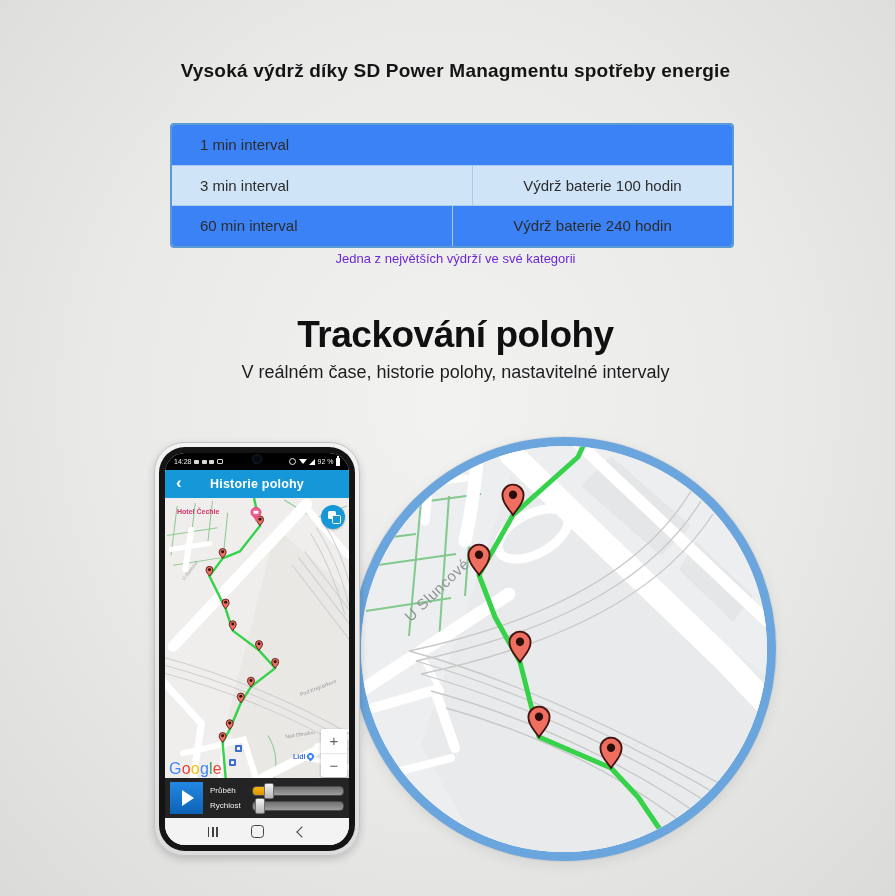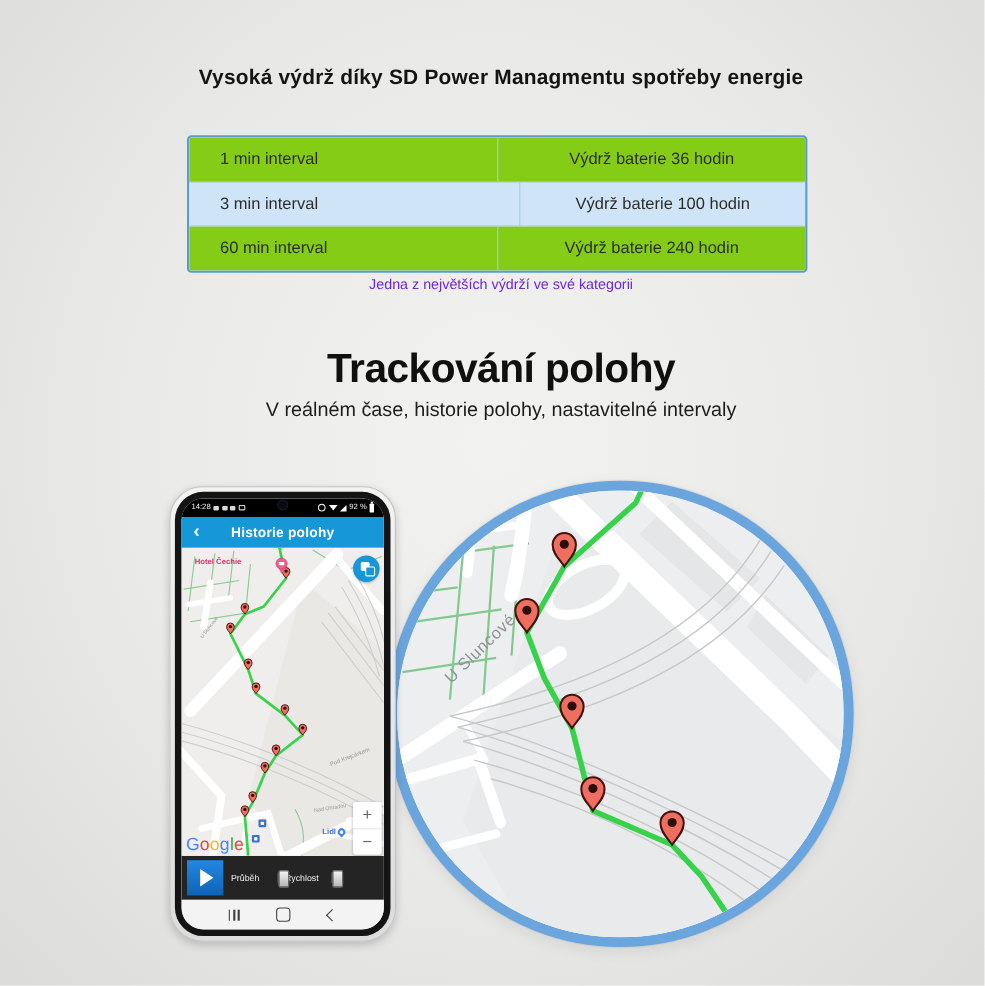--- a/index.html
+++ b/index.html
@@ -6,21 +6,21 @@
   body{width:895px;height:896px;overflow:hidden;
        font-family:"Liberation Sans","DejaVu Sans",sans-serif;
        background:radial-gradient(ellipse at 50% 45%, #f2f2f1 0%, #e9e9e8 55%, #dbdbda 100%);}
   .page{position:relative;width:895px;height:896px;padding-left:16px;}
 
   
   .main-heading{position:absolute;left:0;top:60px;width:100%;text-align:center;
     font-size:19px;font-weight:bold;color:#141414;letter-spacing:.2px;}
   .battery-table{position:absolute;left:170px;top:123px;width:560px;
     border:2px solid var(--accent-blue,#5b9bd5);border-radius:4px;background:#fff;overflow:hidden;}
-  .t-row{display:flex;height:39.5px;border-bottom:1px solid #a9cbe9;background:#84cc16;}
+  .t-row{display:flex;height:39.5px;border-bottom:1px solid #a9cbe9;background:#3b82f6;}
   .t-row:last-child{border-bottom:none;}
   .t-row.highlight{background:var(--row-highlight,#cfe5f7);gap:38px;}
   .t-cell{display:flex;align-items:center;font-size:15px;color:#2c2c2c;box-sizing:border-box;}
   .t-cell.left{width:50%;padding-left:28px;}
   .t-cell.right{width:50%;justify-content:center;border-left:1px solid #a9cbe9;}
   .table-caption{position:absolute;left:0;top:251px;width:100%;text-align:center;
     font-size:13px;color:#6d28d9;}
 
   
   .big-title{position:absolute;left:0;top:314px;width:100%;text-align:center;
@@ -85,21 +85,21 @@
   .lidl-pin:before{content:"";position:absolute;left:2.2px;top:2.2px;width:2.6px;height:2.6px;background:#fff;border-radius:50%;}
   .metro{position:absolute;width:7px;height:7px;background:#3b6fd4;border-radius:1px;}
   .metro:before{content:"";position:absolute;left:1.8px;top:1.8px;width:3.4px;height:3.4px;background:#fff;border-radius:.5px;}
   .metro.m1{left:70px;top:247px;} .metro.m2{left:64px;top:261px;}
   .google{position:absolute;left:4px;top:262px;font-size:16px;font-weight:500;letter-spacing:.2px;}
 
   .player{height:40px;background:#242424;display:flex;align-items:center;padding:0 5px;gap:7px;flex:none;}
   .play-btn{width:33px;height:32px;background:linear-gradient(#2387e2,#0d63b6);display:flex;
     align-items:center;justify-content:center;flex:none;cursor:pointer;}
   .play-tri{width:0;height:0;border-left:12px solid #fff;border-top:8px solid transparent;border-bottom:8px solid transparent;margin-left:3px;}
-  .slider-col{flex:1;display:flex;flex-direction:row;gap:5px;}
+  .slider-col{flex:1;display:flex;flex-direction:column;gap:5px;}
   .slider-row{display:flex;align-items:center;gap:5px;}
   .slider-label{color:#f0f0f0;font-size:8px;width:37px;flex:none;}
   .slider-track{flex:1;height:8px;border-radius:4px;background:linear-gradient(#707070,#9e9e9e);
     border:1px solid #4c4c4c;position:relative;cursor:pointer;}
   .fill-yellow{position:absolute;left:0;top:0;bottom:0;width:12%;
     background:linear-gradient(var(--slider-yellow,#f7b500),#d99700);border-radius:4px 0 0 4px;}
   .thumb{position:absolute;top:-3.5px;width:8px;height:14px;border-radius:2px;
     background:linear-gradient(#f4f4f4,#b5b5b5);border:1px solid #6f6f6f;cursor:pointer;}
   .thumb.p{left:12%;} .thumb.s{left:2%;}
 
@@ -114,21 +114,20 @@
 </head>
 <body>
 
 <div class="page">
 
   <div class="main-heading">Vysoká výdrž díky SD Power Managmentu spotřeby energie</div>
 
   <div class="battery-table">
     <div class="t-row">
       <div class="t-cell left">1 min interval</div>
-      <div class="t-cell right">Výdrž baterie 36 hodin</div>
     </div>
     <div class="t-row highlight">
       <div class="t-cell left">3 min interval</div>
       <div class="t-cell right">Výdrž baterie 100 hodin</div>
     </div>
     <div class="t-row">
       <div class="t-cell left">60 min interval</div>
       <div class="t-cell right">Výdrž baterie 240 hodin</div>
     </div>
   </div>

